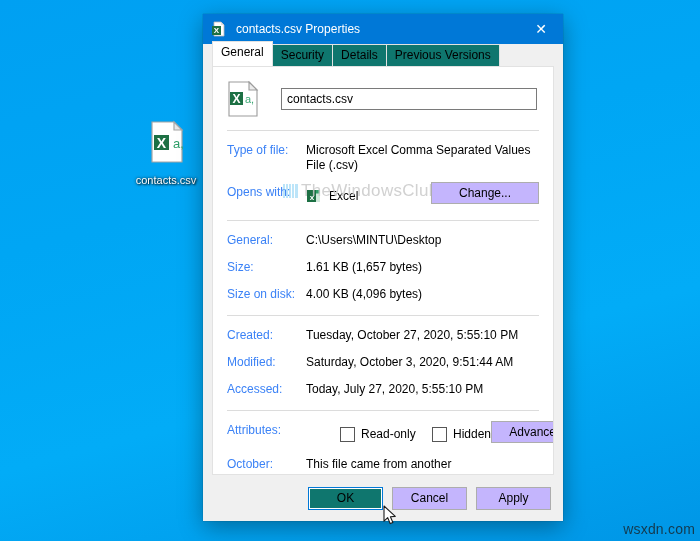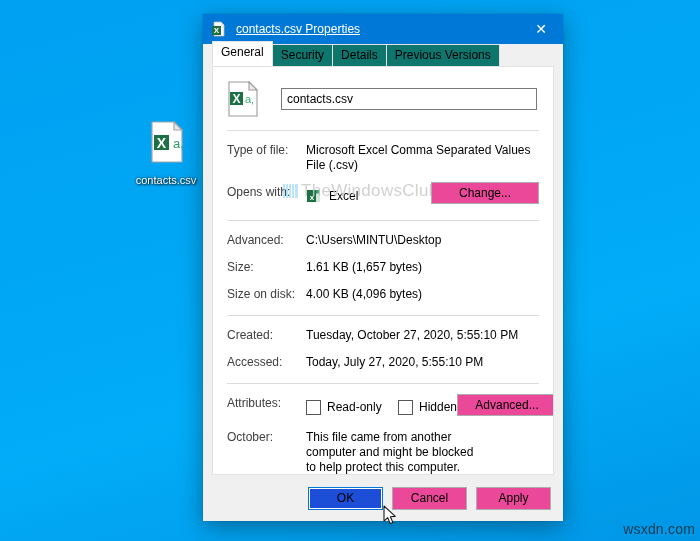--- a/index.html
+++ b/index.html
@@ -79,21 +79,20 @@
     height: 16px;
     display: block;
   }
   #titlebar .tb-title {
     margin-left: 9px;
     color: #ffffff;
     font-size: 12px;
     flex: 1 1 auto;
     white-space: nowrap;
     overflow: hidden;
-    text-decoration: underline;
   }
   #titlebar .tb-close {
     width: 44px;
     height: 30px;
     display: flex;
     align-items: center;
     justify-content: center;
     color: #ffffff;
     font-size: 14px;
     cursor: default;
@@ -205,36 +204,36 @@
     display: flex;
     align-items: flex-start;
     font-size: 12px;
     color: #000000;
     margin-top: 12px;
     line-height: 15px;
   }
   .row .lbl {
     width: 79px;
     flex: 0 0 79px;
-    color: #404040;
+    color: #3b82f6;
   }
   .row .val { flex: 1 1 auto; }
 
   .opens-val {
     display: flex;
     align-items: center;
     flex: 1 1 auto;
   }
   .opens-val .appicon { width: 16px; height: 16px; margin-right: 7px; flex: 0 0 auto; }
 
   button.winbtn {
     font-family: "Liberation Sans", sans-serif;
     font-size: 12px;
     color: #000;
-    background: #ec4899;
+    background: #c4b5fd;
     border: 1px solid #adadad;
     height: 22px;
     cursor: default;
     padding: 0 6px;
     box-sizing: border-box;
   }
 
   .btn-change { width: 108px; margin-left: auto; position: relative; top: -3px; }
   .btn-advanced { width: 100px; margin-left: auto; position: relative; top: -2px; }
 
@@ -252,38 +251,38 @@
     height: 13px;
     border: 1px solid #565656;
     background: #ffffff;
     display: inline-block;
     margin-right: 6px;
     position: relative;
     flex: 0 0 auto;
   }
 
   .attrs-val { display: flex; align-items: center; flex: 1 1 auto; }
-  .attrs-val .cbx:first-child { width: 92px; }
+  .attrs-val .cbx:first-child { width: 92px; margin-left: 34px; }
 
   .sec-val { display: flex; align-items: flex-start; flex: 1 1 auto; }
   .sec-text { width: 168px; line-height: 15px; }
 
   
   #footer {
     flex: 0 0 auto;
     height: 46px;
     display: flex;
     align-items: center;
     justify-content: flex-end;
     padding-right: 12px;
     gap: 9px;
   }
   #footer .winbtn { width: 75px; height: 23px; }
   #footer .default {
-    background: #1d4ed8;
+    background: #0f766e;
     border: 1px solid #0078d7;
     box-shadow: inset 0 0 0 1px #ffffff;
   }
 
   
   #cursor {
     position: absolute;
     left: 383px;
     top: 505px;
     width: 16px;
@@ -375,39 +374,43 @@
             <span>Excel</span>
             <button class="winbtn btn-change">Change...</button>
           </span>
         </div>
       </div>
 
       <hr class="sep">
 
       <div class="rows">
         <div class="row">
-          <span class="lbl">Advanced:</span>
+          <span class="lbl">General:</span>
           <span class="val">C:\Users\MINTU\Desktop</span>
         </div>
         <div class="row">
           <span class="lbl">Size:</span>
           <span class="val">1.61 KB (1,657 bytes)</span>
         </div>
         <div class="row">
           <span class="lbl">Size on disk:</span>
           <span class="val">4.00 KB (4,096 bytes)</span>
         </div>
       </div>
 
       <hr class="sep">
 
       <div class="rows">
         <div class="row">
           <span class="lbl">Created:</span>
           <span class="val">Tuesday, October 27, 2020, 5:55:10 PM</span>
+        </div>
+        <div class="row">
+          <span class="lbl">Modified:</span>
+          <span class="val">Saturday, October 3, 2020, 9:51:44 AM</span>
         </div>
         <div class="row">
           <span class="lbl">Accessed:</span>
           <span class="val">Today, July 27, 2020, 5:55:10 PM</span>
         </div>
       </div>
 
       <hr class="sep">
 
       <div class="rows">

